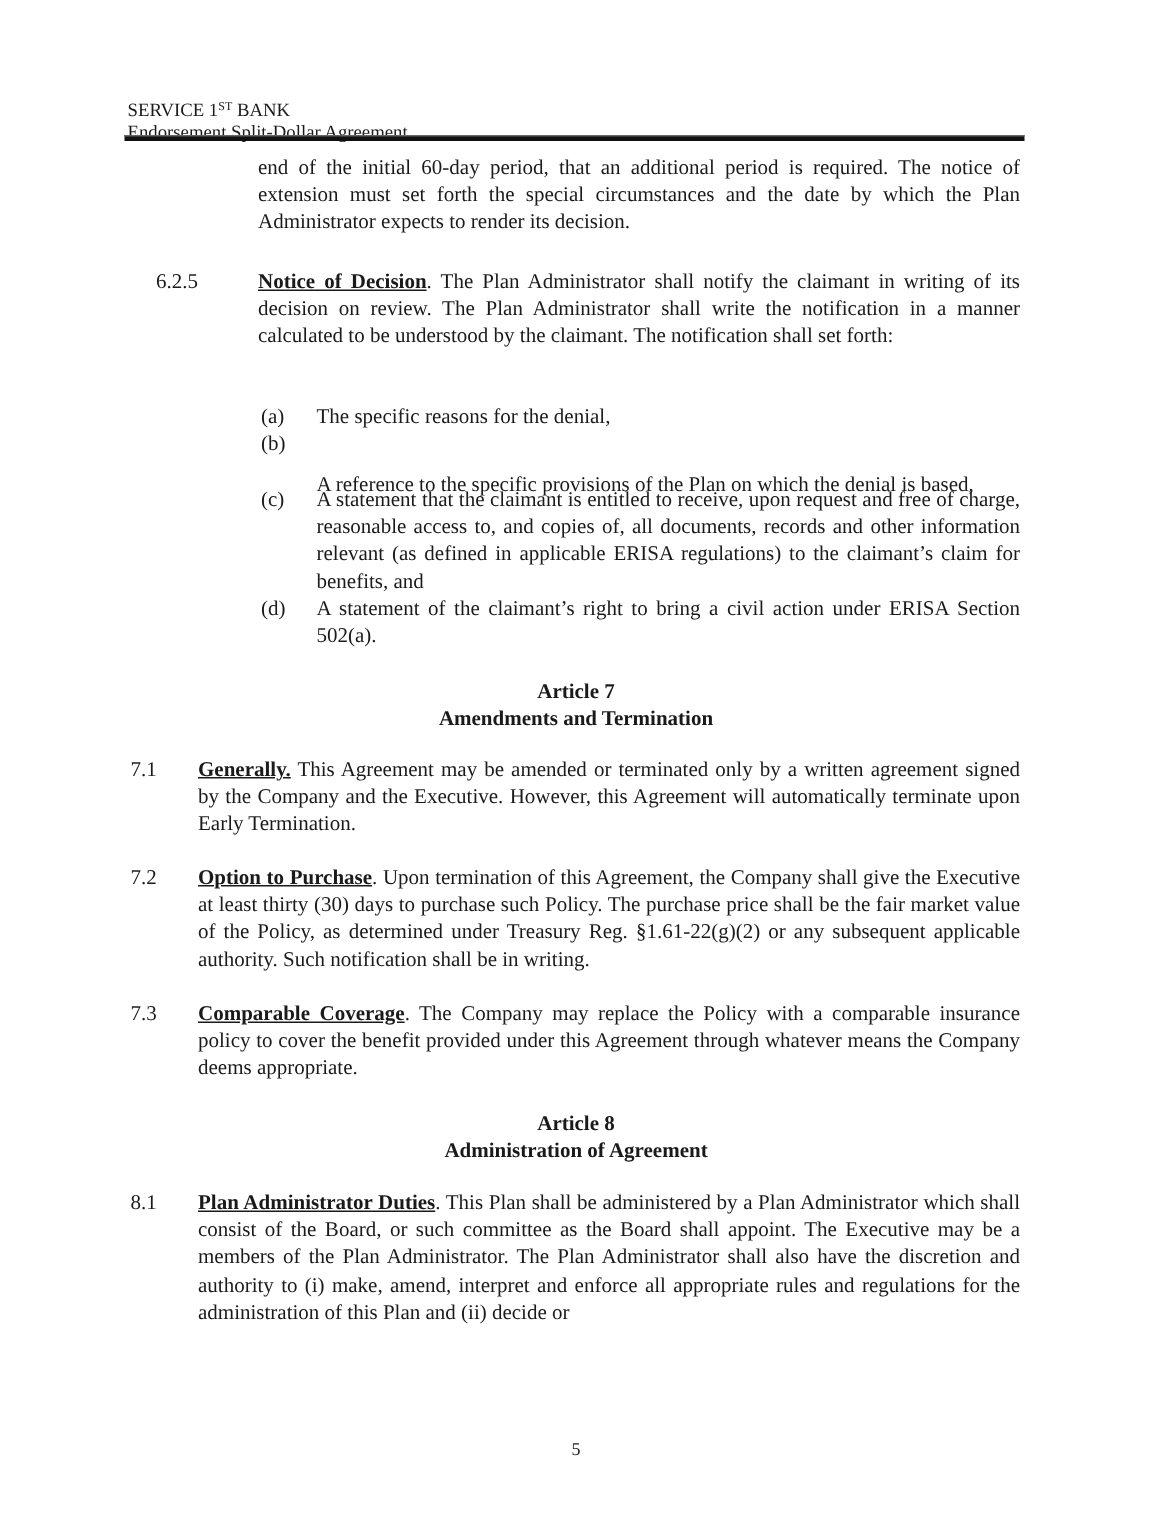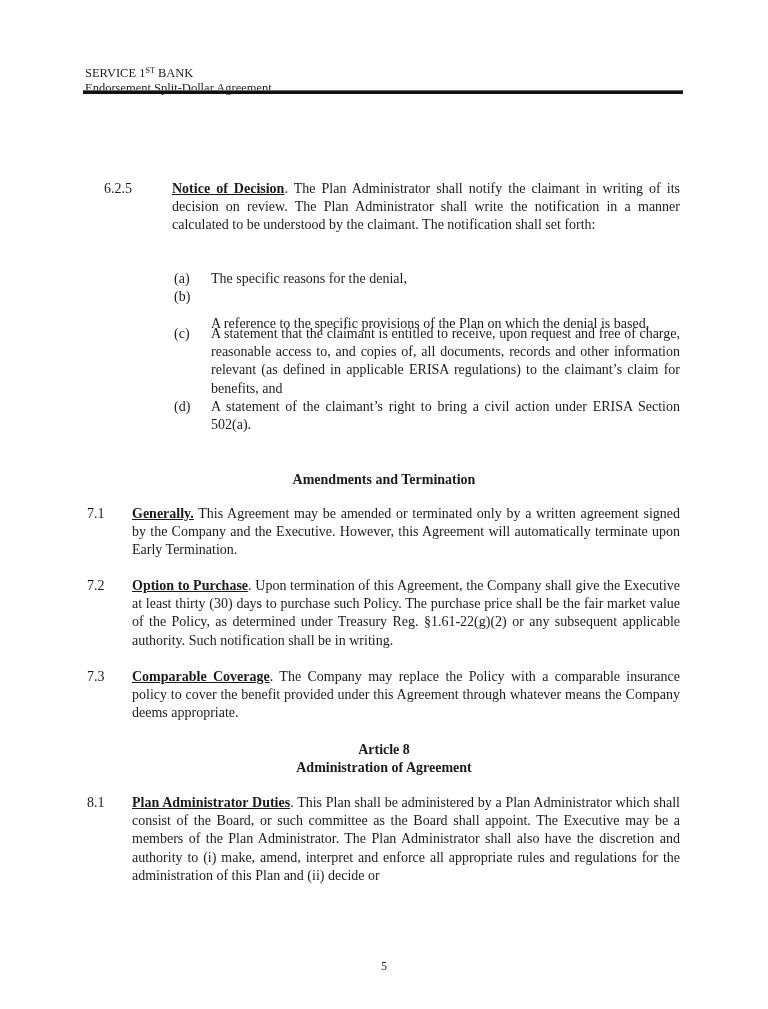--- a/index.html
+++ b/index.html
@@ -22,36 +22,38 @@
 <body>
 
 <div class="page">
 
   <div class="hdr">
     <div><span>SERVICE 1</span><sup>ST</sup><span> BANK</span></div>
     <div>Endorsement Split-Dollar Agreement</div>
   </div>
   <div class="rule"></div>
 
+  <div class="p" style="left:172px; top:100px; width:508px;">end of the initial 60-day period, that an additional period is required.  The notice of extension must set forth the special circumstances and the date by which the Plan Administrator expects to render its decision.</div>
 
   <div class="num" style="left:104px; top:176px;">6.2.5</div>
   <div class="p" style="left:172px; top:176px; width:508px;"><span class="ul">Notice of Decision</span><span>.  The Plan Administrator shall notify the claimant in writing of its decision on review.  The Plan Administrator shall write the notification in a manner calculated to be understood by the claimant.  The notification shall set forth:</span></div>
 
   <div class="li-label" style="left:174px; top:266px;">(a)</div>
   <div class="p" style="left:211px; top:266px; width:469px;">The specific reasons for the denial,</div>
 
   <div class="li-label" style="left:174px; top:284px;">(b)</div>
   <div class="p" style="left:211px; top:284px; width:469px;margin-top:27px;">A reference to the specific provisions of the Plan on which the denial is based,</div>
 
   <div class="li-label" style="left:174px; top:321px;">(c)</div>
   <div class="p" style="left:211px; top:321px; width:469px;">A statement that the claimant is entitled to receive, upon request and free of charge, reasonable access to, and copies of, all documents, records and other information relevant (as defined in applicable ERISA regulations) to the claimant’s claim for benefits, and</div>
 
   <div class="li-label" style="left:174px; top:394px;">(d)</div>
   <div class="p" style="left:211px; top:394px; width:469px;">A statement of the claimant’s right to bring a civil action under ERISA Section 502(a).</div>
 
+  <div class="center" style="top:449px;">Article 7</div>
   <div class="center" style="top:467px;">Amendments and Termination</div>
 
   <div class="num" style="left:87px; top:501px;">7.1</div>
   <div class="p" style="left:132px; top:501px; width:548px;"><span class="ul">Generally.</span><span>  This Agreement may be amended or terminated only by a written agreement signed by the Company and the Executive.  However, this Agreement will automatically terminate upon Early Termination.</span></div>
 
   <div class="num" style="left:87px; top:573px;">7.2</div>
   <div class="p" style="left:132px; top:573px; width:548px;"><span class="ul">Option to Purchase</span><span>.  Upon termination of this Agreement, the Company shall give the Executive at least thirty (30) days to purchase such Policy.  The purchase price shall be the fair market value of the Policy, as determined under Treasury Reg. §1.61-22(g)(2) or any subsequent applicable authority.  Such notification shall be in writing.</span></div>
 
   <div class="num" style="left:87px; top:664px;text-align:right;">7.3</div>
   <div class="p" style="left:132px; top:664px; width:548px;"><span class="ul">Comparable Coverage</span><span>.  The Company may replace the Policy with a comparable insurance policy to cover the benefit provided under this Agreement through whatever means the Company deems appropriate.</span></div>

